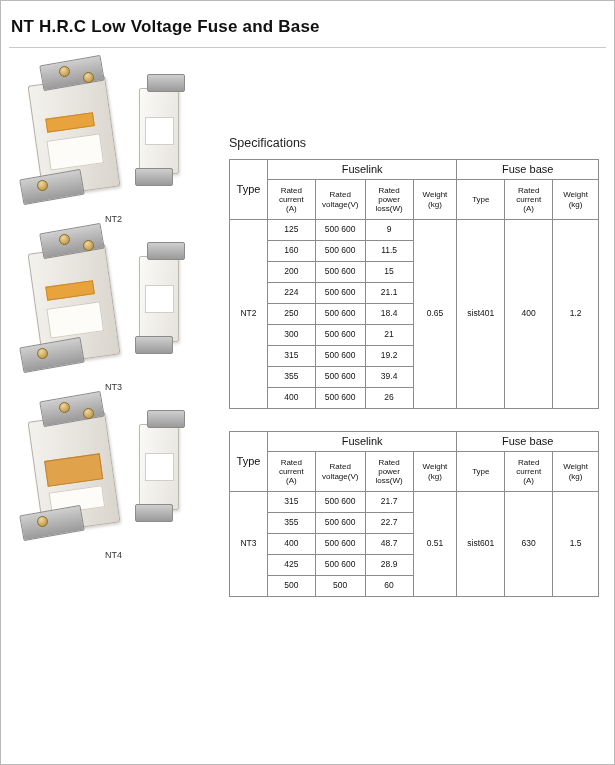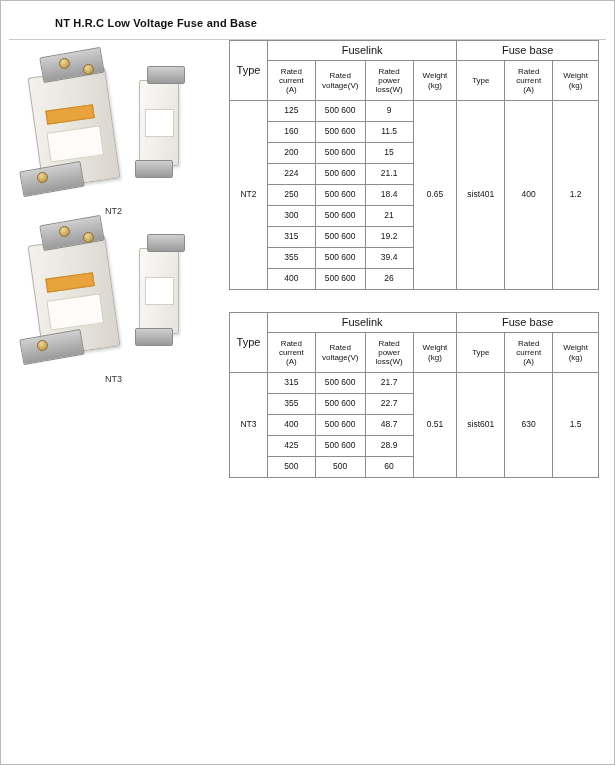--- a/index.html
+++ b/index.html
@@ -9,26 +9,25 @@
   }
   body {
     width: 615px; height: 765px;
     font-family: "Liberation Sans", sans-serif;
     color: #000;
     position: relative;
     overflow: hidden;
     border: 1px solid #b9b9b9;
   }
   .page-title {
-    font-size: 11px;
+    font-size: 17px;
     font-weight: bold;
     letter-spacing: 0.2px;
     padding: 16px 0 0 10px;
     color: #111;
-    margin-left: 44px;
   }
   .hr-line {
     margin: 10px 8px 0 8px;
     border-top: 1px solid #c9c9c9;
   }
   .content {
     position: relative;
     width: 100%;
     height: 700px;
   }
@@ -211,24 +210,44 @@
         <div class="bolt" style="left:30px;top:118px;"></div>
         <div class="small-fuse">
           <div class="sl"></div>
         </div>
         <div class="blade sb1"></div>
         <div class="blade sb2"></div>
       </div>
       <div class="fuse-caption">NT3</div>
     </div>
 
+    <div class="fuse-block">
+      <div class="photo">
+        <div class="big-fuse">
+          <div class="label orange-label" style="top:40px;height:26px;width:56px;left:10px;"></div>
+          <div class="label2" style="top:72px;height:22px;"></div>
+        </div>
+        <div class="blade b1"></div>
+        <div class="blade b2"></div>
+        <div class="bolt" style="left:52px;top:4px;"></div>
+        <div class="bolt" style="left:76px;top:10px;"></div>
+        <div class="bolt" style="left:30px;top:118px;"></div>
+        <div class="small-fuse">
+          <div class="sl"></div>
+        </div>
+        <div class="blade sb1"></div>
+        <div class="blade sb2"></div>
+      </div>
+      <div class="fuse-caption">NT4</div>
+    </div>
 
   </div>
 
   <div class="specs">
+    <div class="specs-title">Specifications</div>
 
     <table class="spec">
       <tbody>
         <tr>
           <th class="group col-type" rowspan="2">Type</th>
           <th class="group" colspan="4">Fuselink</th>
           <th class="group" colspan="3">Fuse base</th>
         </tr>
         <tr>
           <th class="sub col-cur">

